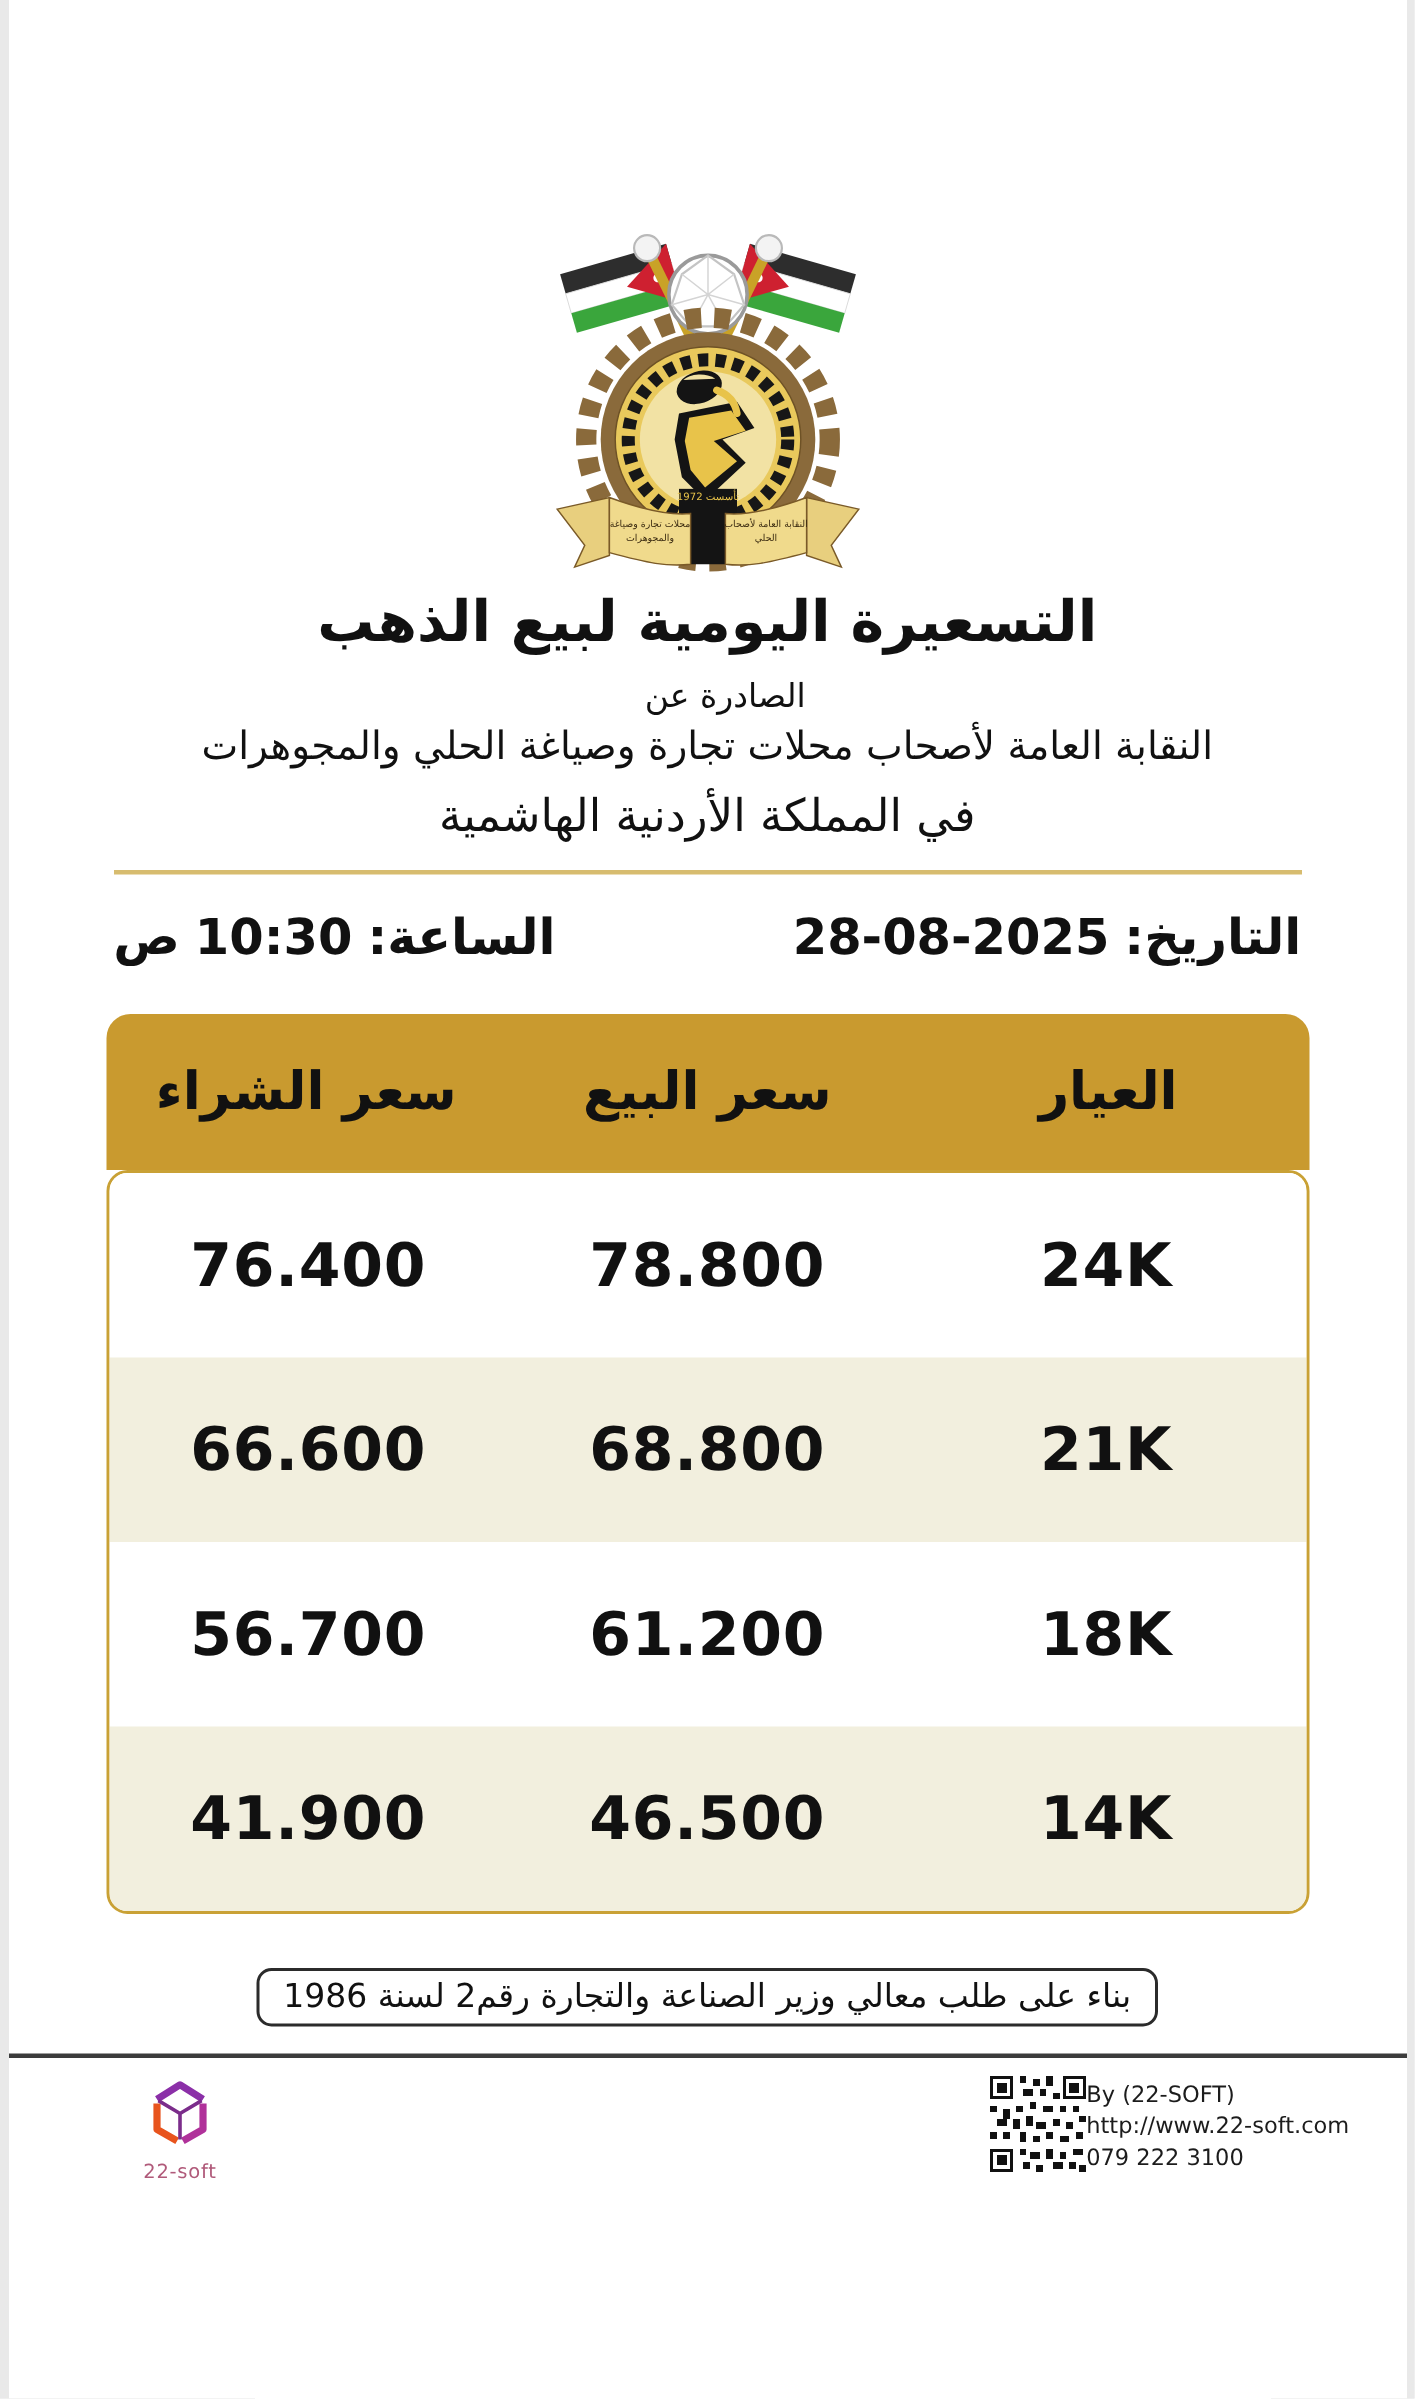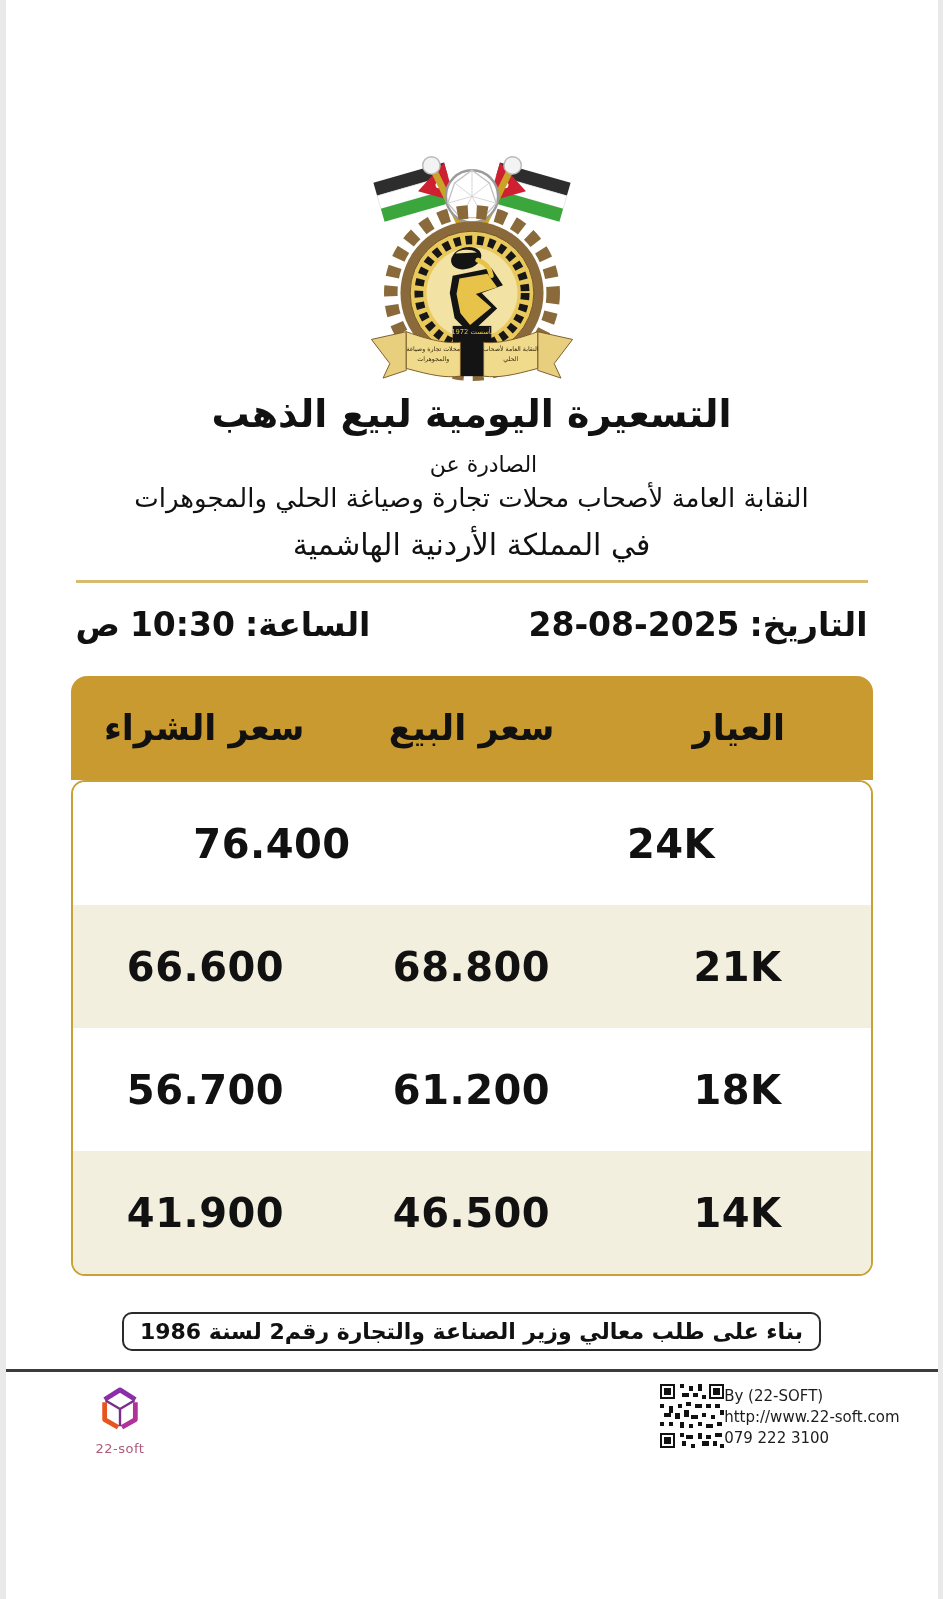--- a/index.html
+++ b/index.html
@@ -35,21 +35,21 @@
   .th{flex:1;text-align:center;}
   .tbody{
     border:2px solid var(--gold-border);border-radius:14px;overflow:hidden;background:#fff;
   }
   .tr{direction:rtl;display:flex;height:123px;align-items:center;font-size:40px;font-weight:bold;background:#fff;}
   .tr.alt{background:var(--cream);}
   .td{flex:1;text-align:center;letter-spacing:0.5px;}
   .note-wrap{text-align:center;margin-top:36px;}
   .note-box{
     display:inline-block;direction:rtl;border:2px solid #2b2b2b;border-radius:10px;
-    padding:5px 16px;font-size:22px;font-weight:bold;
+    padding:5px 16px;font-size:22px;
   }
   .footer-sep{margin-top:18px;border-top:3px solid var(--sep);width:100%;}
   .footer{display:flex;justify-content:space-between;align-items:flex-start;padding:12px 38px 0 62px;}
   .vendor-logo{text-align:center;margin-left:28px;}
   .vendor-logo .caption{font-size:13px;color:#b05a7a;margin-top:1px;letter-spacing:0.5px;}
   .vendor-right{display:flex;align-items:flex-start;}
   .vendor-text{font-size:15px;line-height:1.4;color:#1c1c1c;font-weight:500;padding-top:2px;}
 </style>
 </head>
 <body>
@@ -140,20 +140,21 @@
 
   <div class="price-table">
     <div class="thead">
       <div class="th">العيار</div>
       <div class="th">سعر البيع</div>
       <div class="th">سعر الشراء</div>
     </div>
     <div class="tbody">
       <div class="tr">
         <div class="td">24K</div>
+        <div class="td">78.800</div>
         <div class="td">76.400</div>
       </div>
       <div class="tr alt">
         <div class="td">21K</div>
         <div class="td">68.800</div>
         <div class="td">66.600</div>
       </div>
       <div class="tr">
         <div class="td">18K</div>
         <div class="td">61.200</div>

